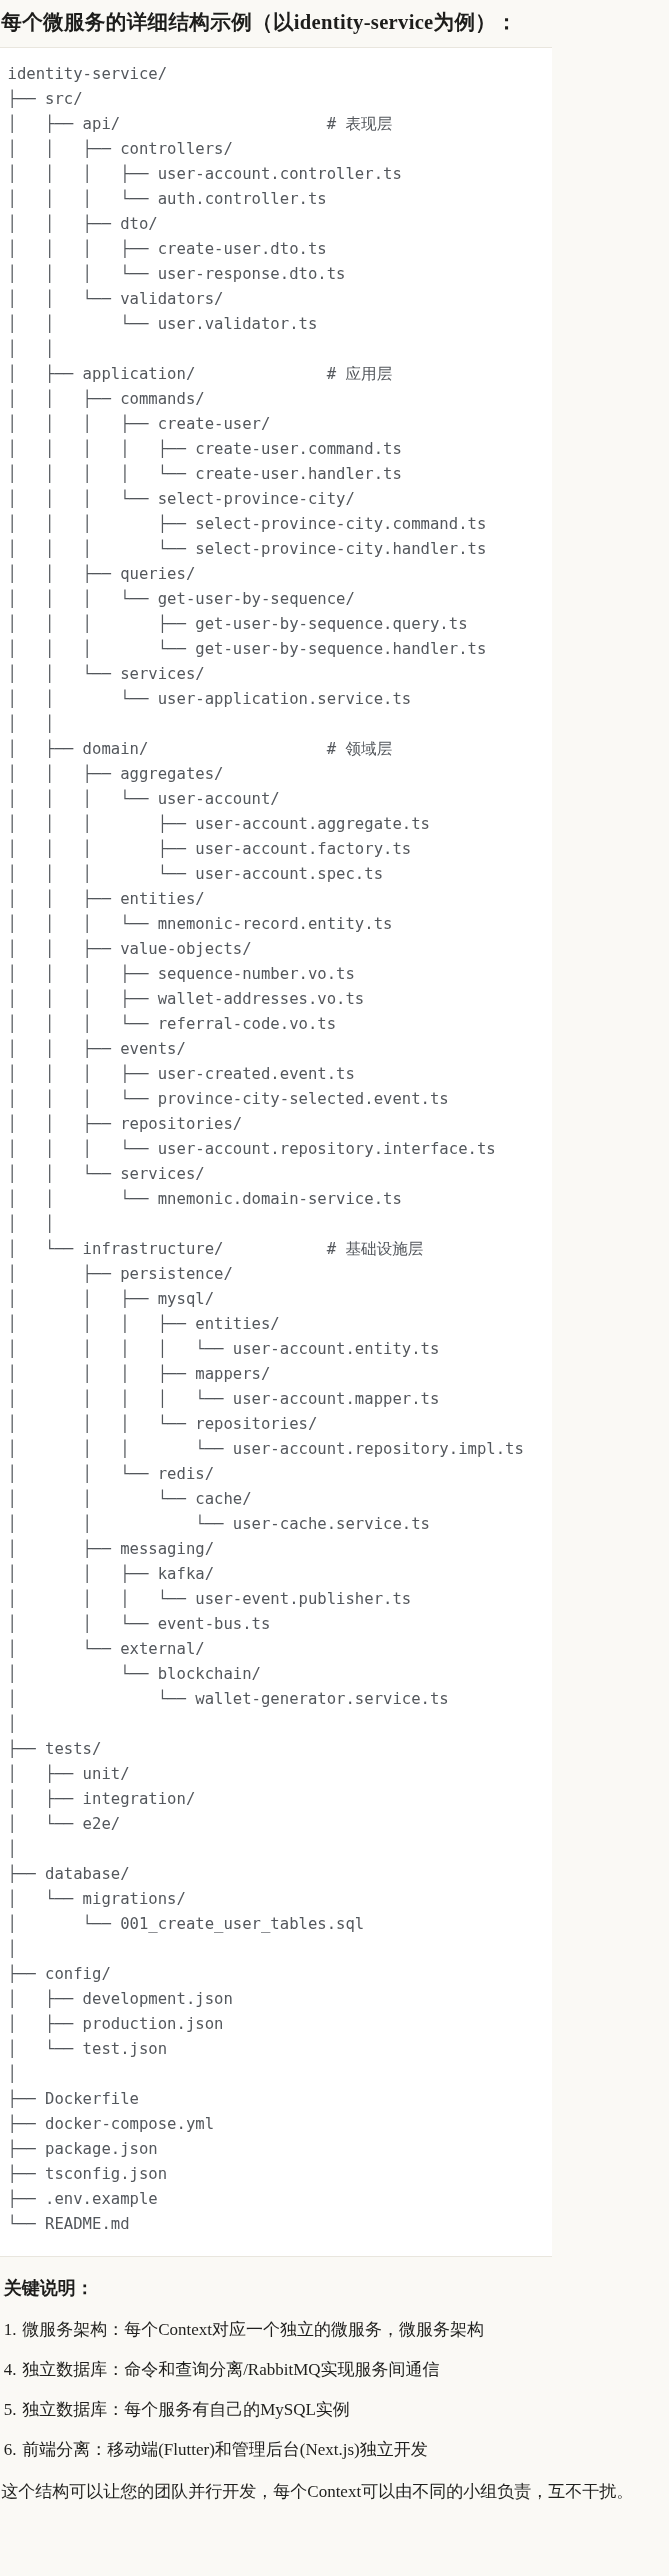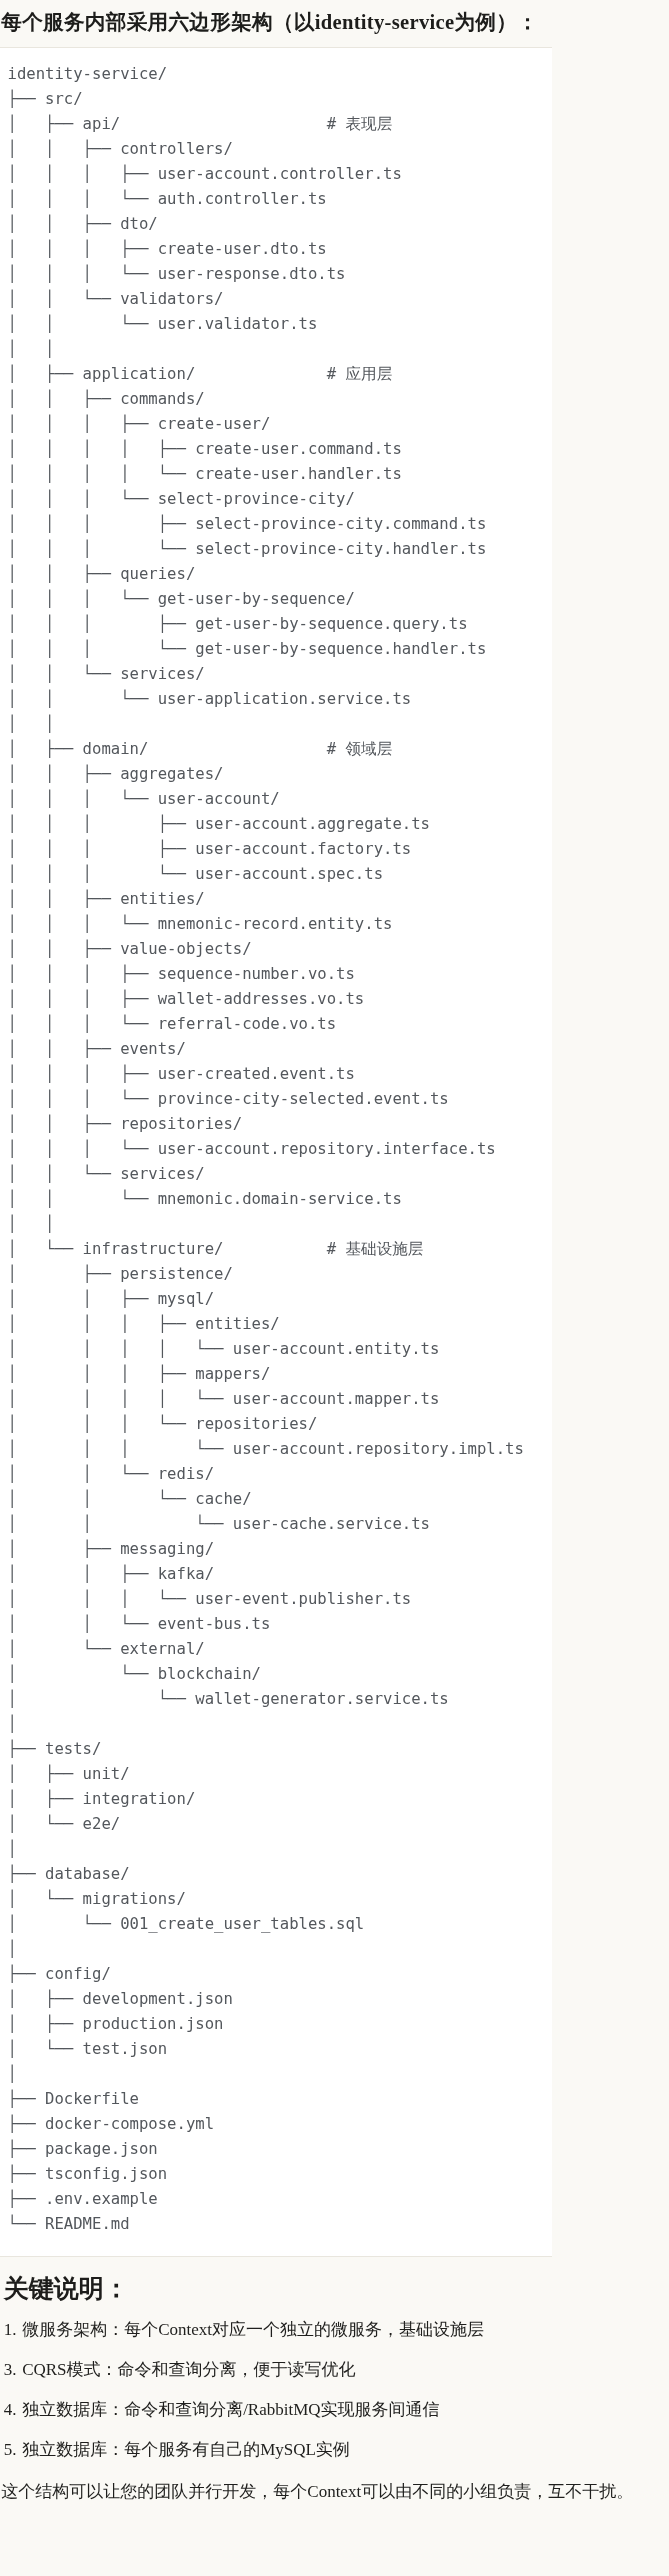--- a/index.html
+++ b/index.html
@@ -40,21 +40,21 @@
     overflow: hidden;
   }
   .notes {
     padding: 0 5px 6.3px 3.8px;
     font-family: "Liberation Serif", serif;
   }
   .notes-heading {
     margin: 19px 0 0 0;
     font-family: "Liberation Serif", serif;
     font-weight: 700;
-    font-size: 25px;
+    font-size: 18px;
     line-height: 25px;
     color: #1d1d1b;
   }
   .note-item {
     margin-top: 17px;
     font-size: 17px;
     line-height: 23px;
     color: #1f1f1d;
     white-space: nowrap;
   }
@@ -70,21 +70,21 @@
     line-height: 23px;
     color: #1f1f1d;
     white-space: nowrap;
   }
 </style>
 </head>
 <body>
 
 <div class="page">
 
-  <h1 class="page-title">每个服务内部采用六边形架构（以identity-service为例）：</h1>
+  <h1 class="page-title">每个微服务的详细结构示例（以identity-service为例）：</h1>
 
   <pre class="tree">identity-service/
 ├── src/
 │   ├── api/                      # 表现层
 │   │   ├── controllers/
 │   │   │   ├── user-account.controller.ts
 │   │   │   └── auth.controller.ts
 │   │   ├── dto/
 │   │   │   ├── create-user.dto.ts
 │   │   │   └── user-response.dto.ts
@@ -167,35 +167,35 @@
 ├── .env.example
 └── README.md</pre>
 
   <div class="notes">
 
     <h2 class="notes-heading">关键说明：</h2>
 
     <div>
 
         <div class="note-item">
-          <span class="num">1.</span><span class="label">微服务架构</span><span class="colon">：</span><span class="text">每个Context对应一个独立的微服务，基础设施层</span>
-        </div>
-
-
-        <div class="note-item">
-          <span class="num">3.</span><span class="label">CQRS模式</span><span class="colon">：</span><span class="text">命令和查询分离，便于读写优化</span>
-        </div>
+          <span class="num">1.</span><span class="label">微服务架构</span><span class="colon">：</span><span class="text">每个Context对应一个独立的微服务，微服务架构</span>
+        </div>
+
+
 
         <div class="note-item">
           <span class="num">4.</span><span class="label">独立数据库</span><span class="colon">：</span><span class="text">命令和查询分离/RabbitMQ实现服务间通信</span>
         </div>
 
         <div class="note-item">
           <span class="num">5.</span><span class="label">独立数据库</span><span class="colon">：</span><span class="text">每个服务有自己的MySQL实例</span>
         </div>
 
+        <div class="note-item">
+          <span class="num">6.</span><span class="label">前端分离</span><span class="colon">：</span><span class="text">移动端(Flutter)和管理后台(Next.js)独立开发</span>
+        </div>
       </div>
 
     <p class="closing-note">这个结构可以让您的团队并行开发，每个Context可以由不同的小组负责，互不干扰。</p>
 
   </div>
 </div>
 
 
 </body></html>

